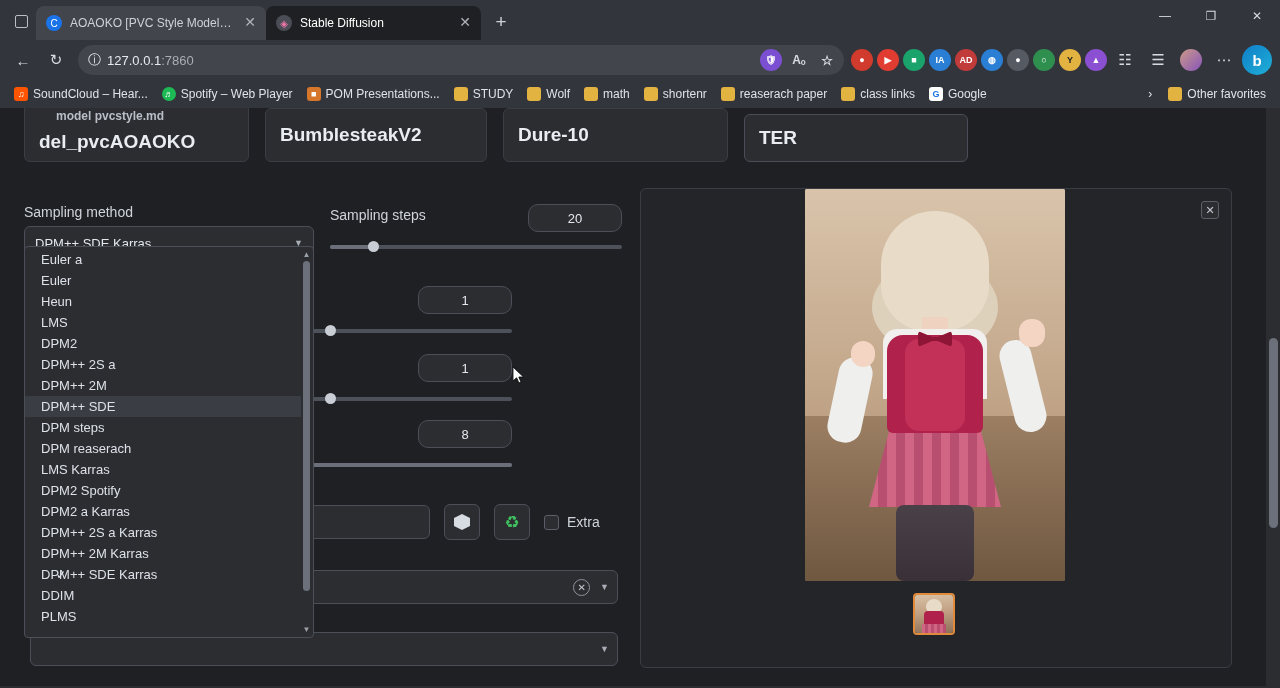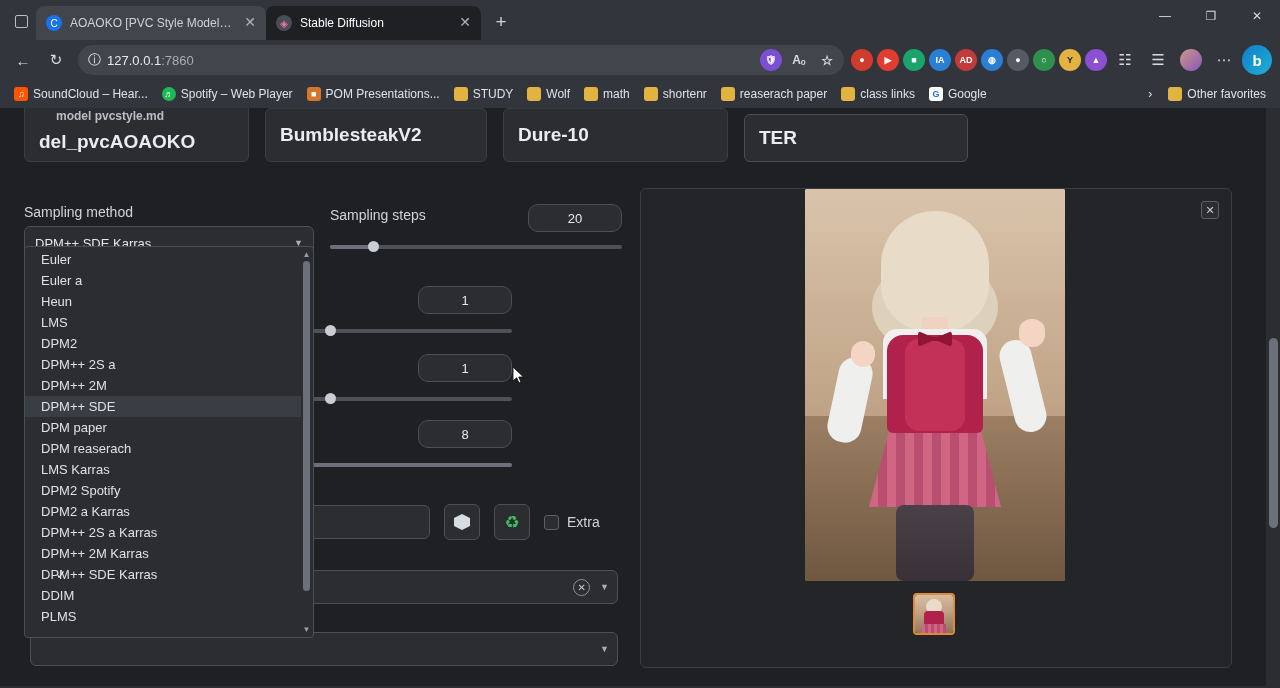--- a/index.html
+++ b/index.html
@@ -421,45 +421,45 @@
           <div class="tag-box" style="margin-top:28px">
             <span class="right">
               <span class="caret" style="font-size:9px;color:#a9aeb6">▼</span>
             </span>
           </div>
         </div>
 
         <div class="dropdown">
           <div class="dd-list" id="dd-list">
               <div class="dd-item">
+                <span>Euler a</span>
+              </div>
+              <div class="dd-item">
                 <span>Euler</span>
-              </div>
-              <div class="dd-item">
-                <span>Euler a</span>
               </div>
               <div class="dd-item">
                 <span>Heun</span>
               </div>
               <div class="dd-item">
                 <span>LMS</span>
               </div>
               <div class="dd-item">
                 <span>DPM2</span>
               </div>
               <div class="dd-item">
                 <span>DPM++ 2S a</span>
               </div>
               <div class="dd-item">
                 <span>DPM++ 2M</span>
               </div>
               <div class="dd-item hover">
                 <span>DPM++ SDE</span>
               </div>
               <div class="dd-item">
-                <span>DPM paper</span>
+                <span>DPM steps</span>
               </div>
               <div class="dd-item">
                 <span>DPM reaserach</span>
               </div>
               <div class="dd-item">
                 <span>LMS Karras</span>
               </div>
               <div class="dd-item">
                 <span>DPM2 Spotify</span>
               </div>

